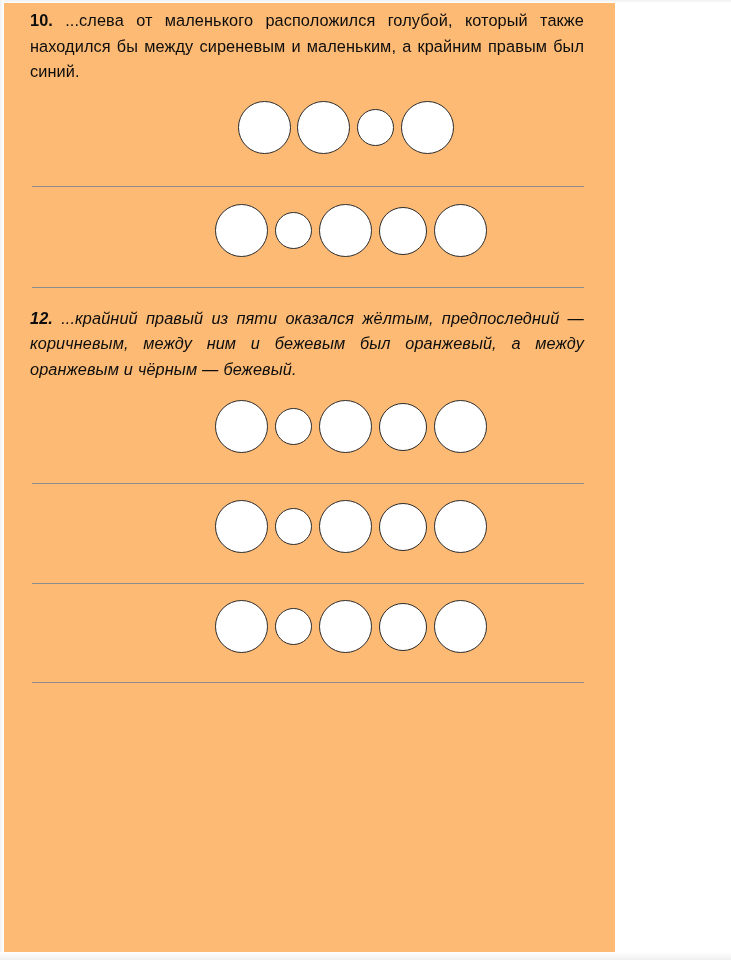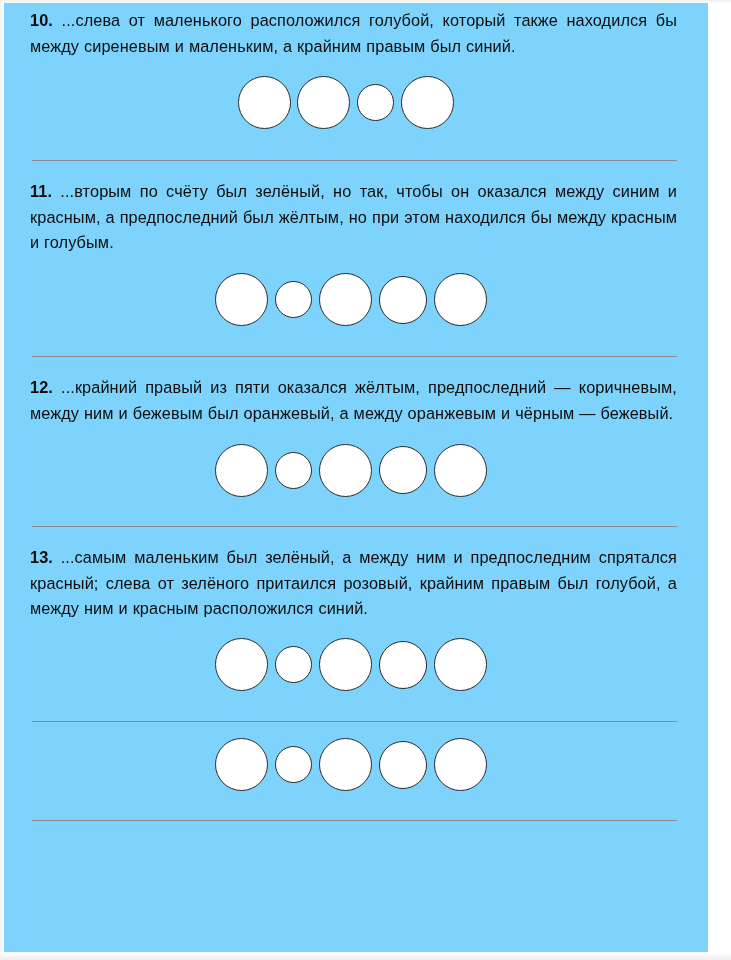--- a/index.html
+++ b/index.html
@@ -10,23 +10,23 @@
   body {
     width: 731px;
     height: 960px;
     position: relative;
     font-family: "Liberation Sans", "DejaVu Sans", sans-serif;
     color: #111111;
     overflow: hidden;
   }
   .page {
     position: relative;
-    width: 708px;
+    width: 615px;
     height: 960px;
-    background: #7dd3fc;
+    background: #fdba74;
   }
   .exercise {
     position: relative;
     padding: 0 31px 0 30px;
     box-sizing: border-box;
   }
   .ex-text {
     font-size: 16.3px;
     line-height: 25.6px;
     color: #0d0d0d;
@@ -96,47 +96,41 @@
     <p class="ex-text justify"><span class="ex-num">10.</span> <span>...слева от маленького расположился голубой, который также находился бы между сиреневым и маленьким, а крайним правым был синий.</span></p>
   </div>
   <div class="circle-row" style="margin-left:238px;margin-top:16px;height:54px;">
     <div class="circle" style="width:53px;height:53px;"></div>
     <div class="circle" style="width:53px;height:53px;margin-left:6px;"></div>
     <div class="circle" style="width:37px;height:37px;margin-left:7px;"></div>
     <div class="circle" style="width:53px;height:53px;margin-left:7px;"></div>
   </div>
   <div class="divider" style="margin:31px 31px 0 32px;"></div>
 
-  <div class="exercise" style="padding-top:18px;">
-    <p class="ex-text justify-all"><span class="ex-num">11.</span> <span>...вторым по счёту был зелёный, но так, чтобы он оказался между синим и красным, а предпоследний был жёлтым, но при этом находился бы между красным и голубым.</span></p>
-  </div>
   <div class="circle-row" style="margin-left:215px;margin-top:17px;height:54px;">
     <div class="circle" style="width:53px;height:53px;"></div>
     <div class="circle" style="width:37px;height:37px;margin-left:7px;"></div>
     <div class="circle" style="width:53px;height:53px;margin-left:7px;"></div>
     <div class="circle" style="width:48px;height:48px;margin-left:7px;"></div>
     <div class="circle" style="width:53px;height:53px;margin-left:7px;"></div>
   </div>
   <div class="divider" style="margin:29px 31px 0 32px;"></div>
 
-  <div class="exercise" style="padding-top:18px;">
+  <div class="exercise" style="padding-top:18px;font-style:italic;">
     <p class="ex-text justify"><span class="ex-num">12.</span> <span>...крайний правый из пяти оказался жёлтым, предпоследний — коричневым, между ним и бежевым был оранжевый, а между оранжевым и чёрным — бежевый.</span></p>
   </div>
   <div class="circle-row" style="margin-left:215px;margin-top:17px;height:54px;">
     <div class="circle" style="width:53px;height:53px;"></div>
     <div class="circle" style="width:37px;height:37px;margin-left:7px;"></div>
     <div class="circle" style="width:53px;height:53px;margin-left:7px;"></div>
     <div class="circle" style="width:48px;height:48px;margin-left:7px;"></div>
     <div class="circle" style="width:53px;height:53px;margin-left:7px;"></div>
   </div>
   <div class="divider" style="margin:29px 31px 0 32px;"></div>
 
-  <div class="exercise" style="padding-top:18px;">
-    <p class="ex-text justify"><span class="ex-num">13.</span> <span>...самым маленьким был зелёный, а между ним и предпоследним спрятался красный; слева от зелёного притаился розовый, крайним правым был голубой, а между ним и красным расположился синий.</span></p>
-  </div>
   <div class="circle-row" style="margin-left:215px;margin-top:16px;height:54px;">
     <div class="circle" style="width:53px;height:53px;"></div>
     <div class="circle" style="width:37px;height:37px;margin-left:7px;"></div>
     <div class="circle" style="width:53px;height:53px;margin-left:7px;"></div>
     <div class="circle" style="width:48px;height:48px;margin-left:7px;"></div>
     <div class="circle" style="width:53px;height:53px;margin-left:7px;"></div>
   </div>
   <div class="divider" style="margin:29px 31px 0 32px;"></div>
 
   <div class="circle-row" style="margin-left:215px;margin-top:16px;height:54px;">

